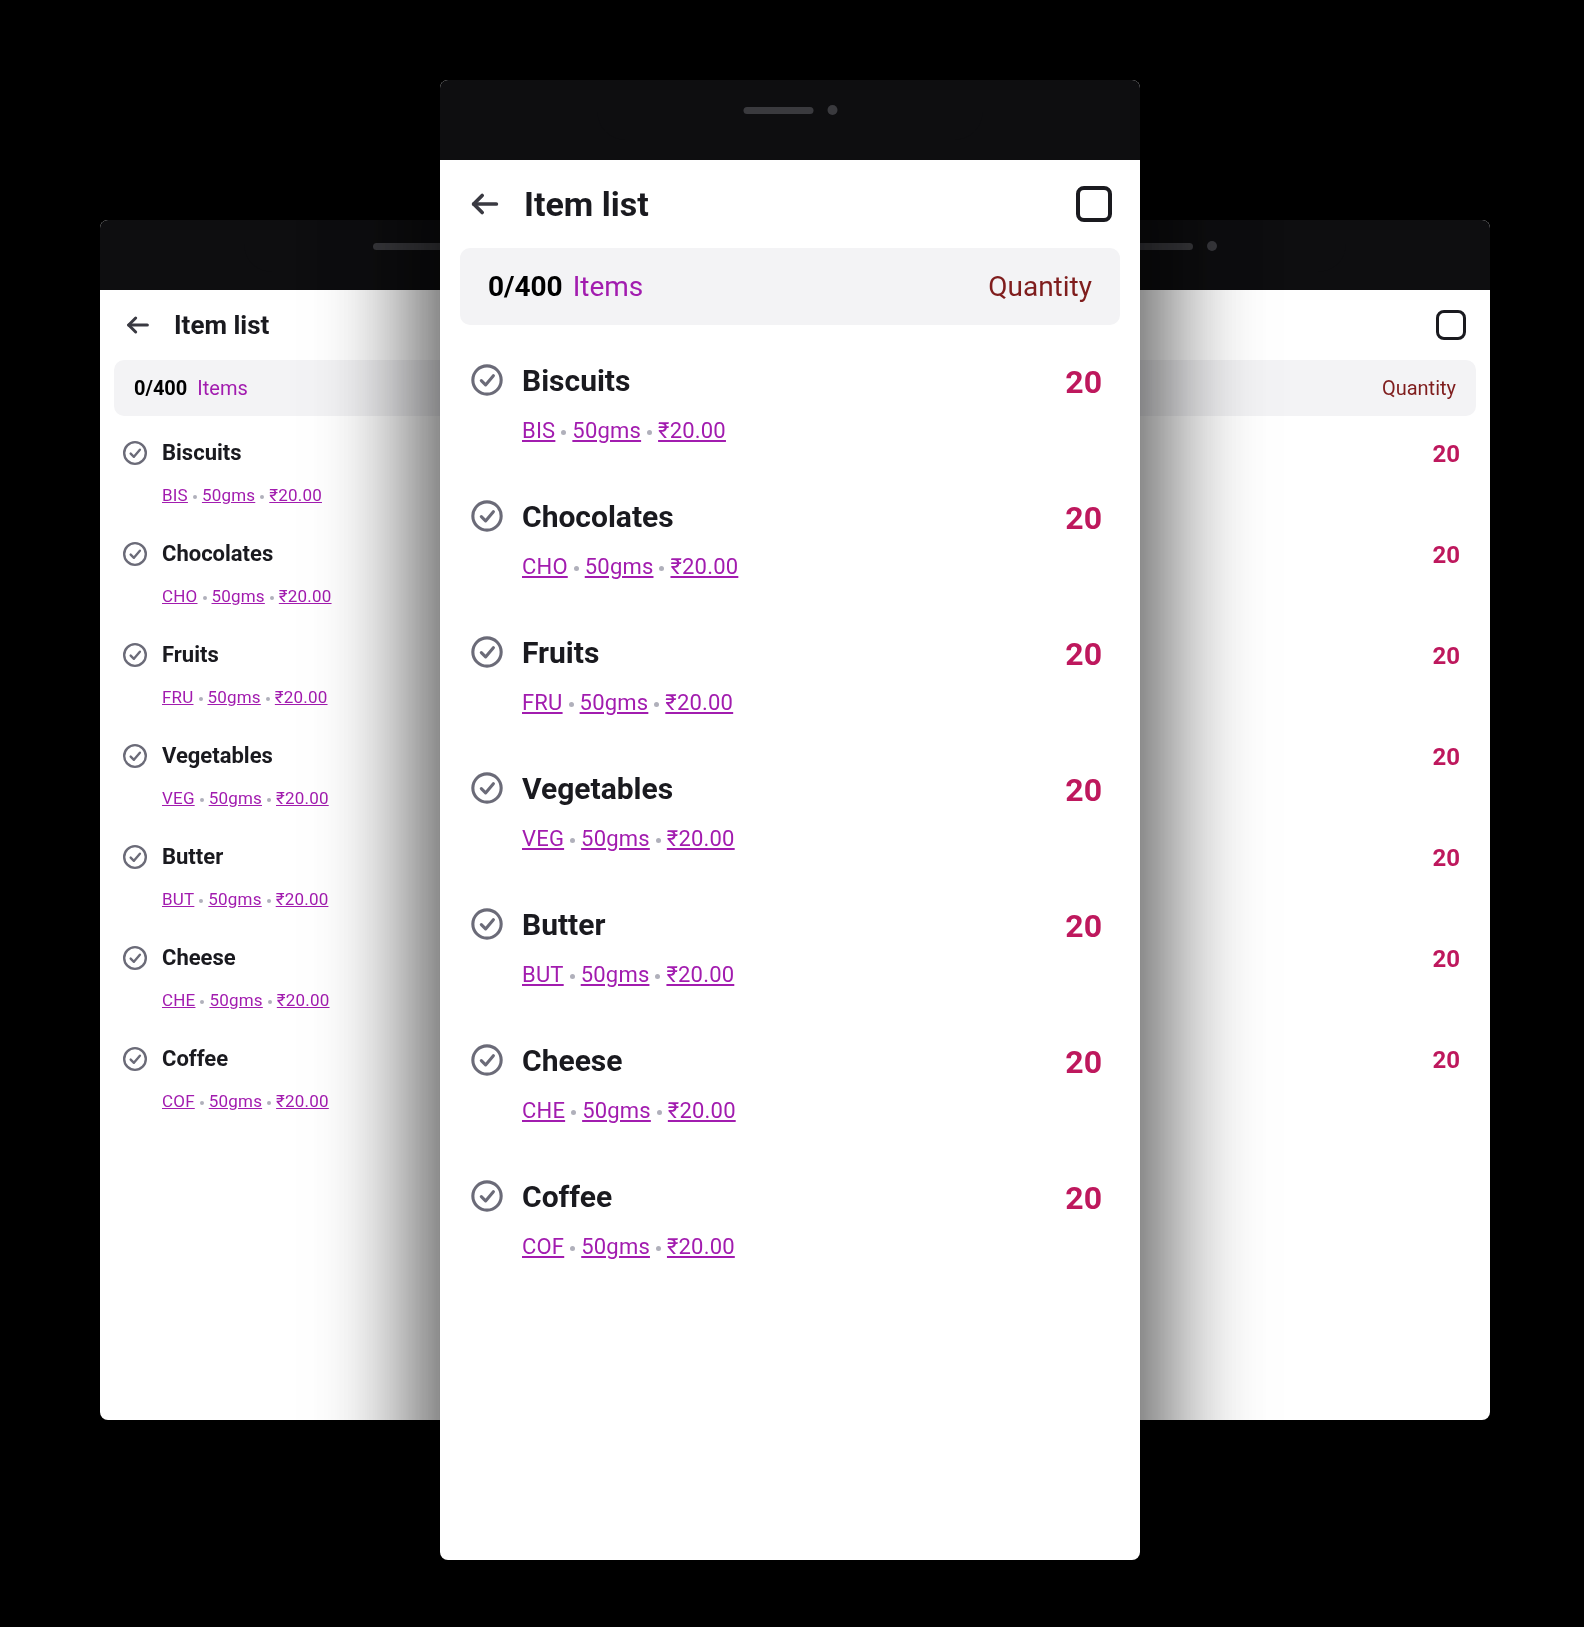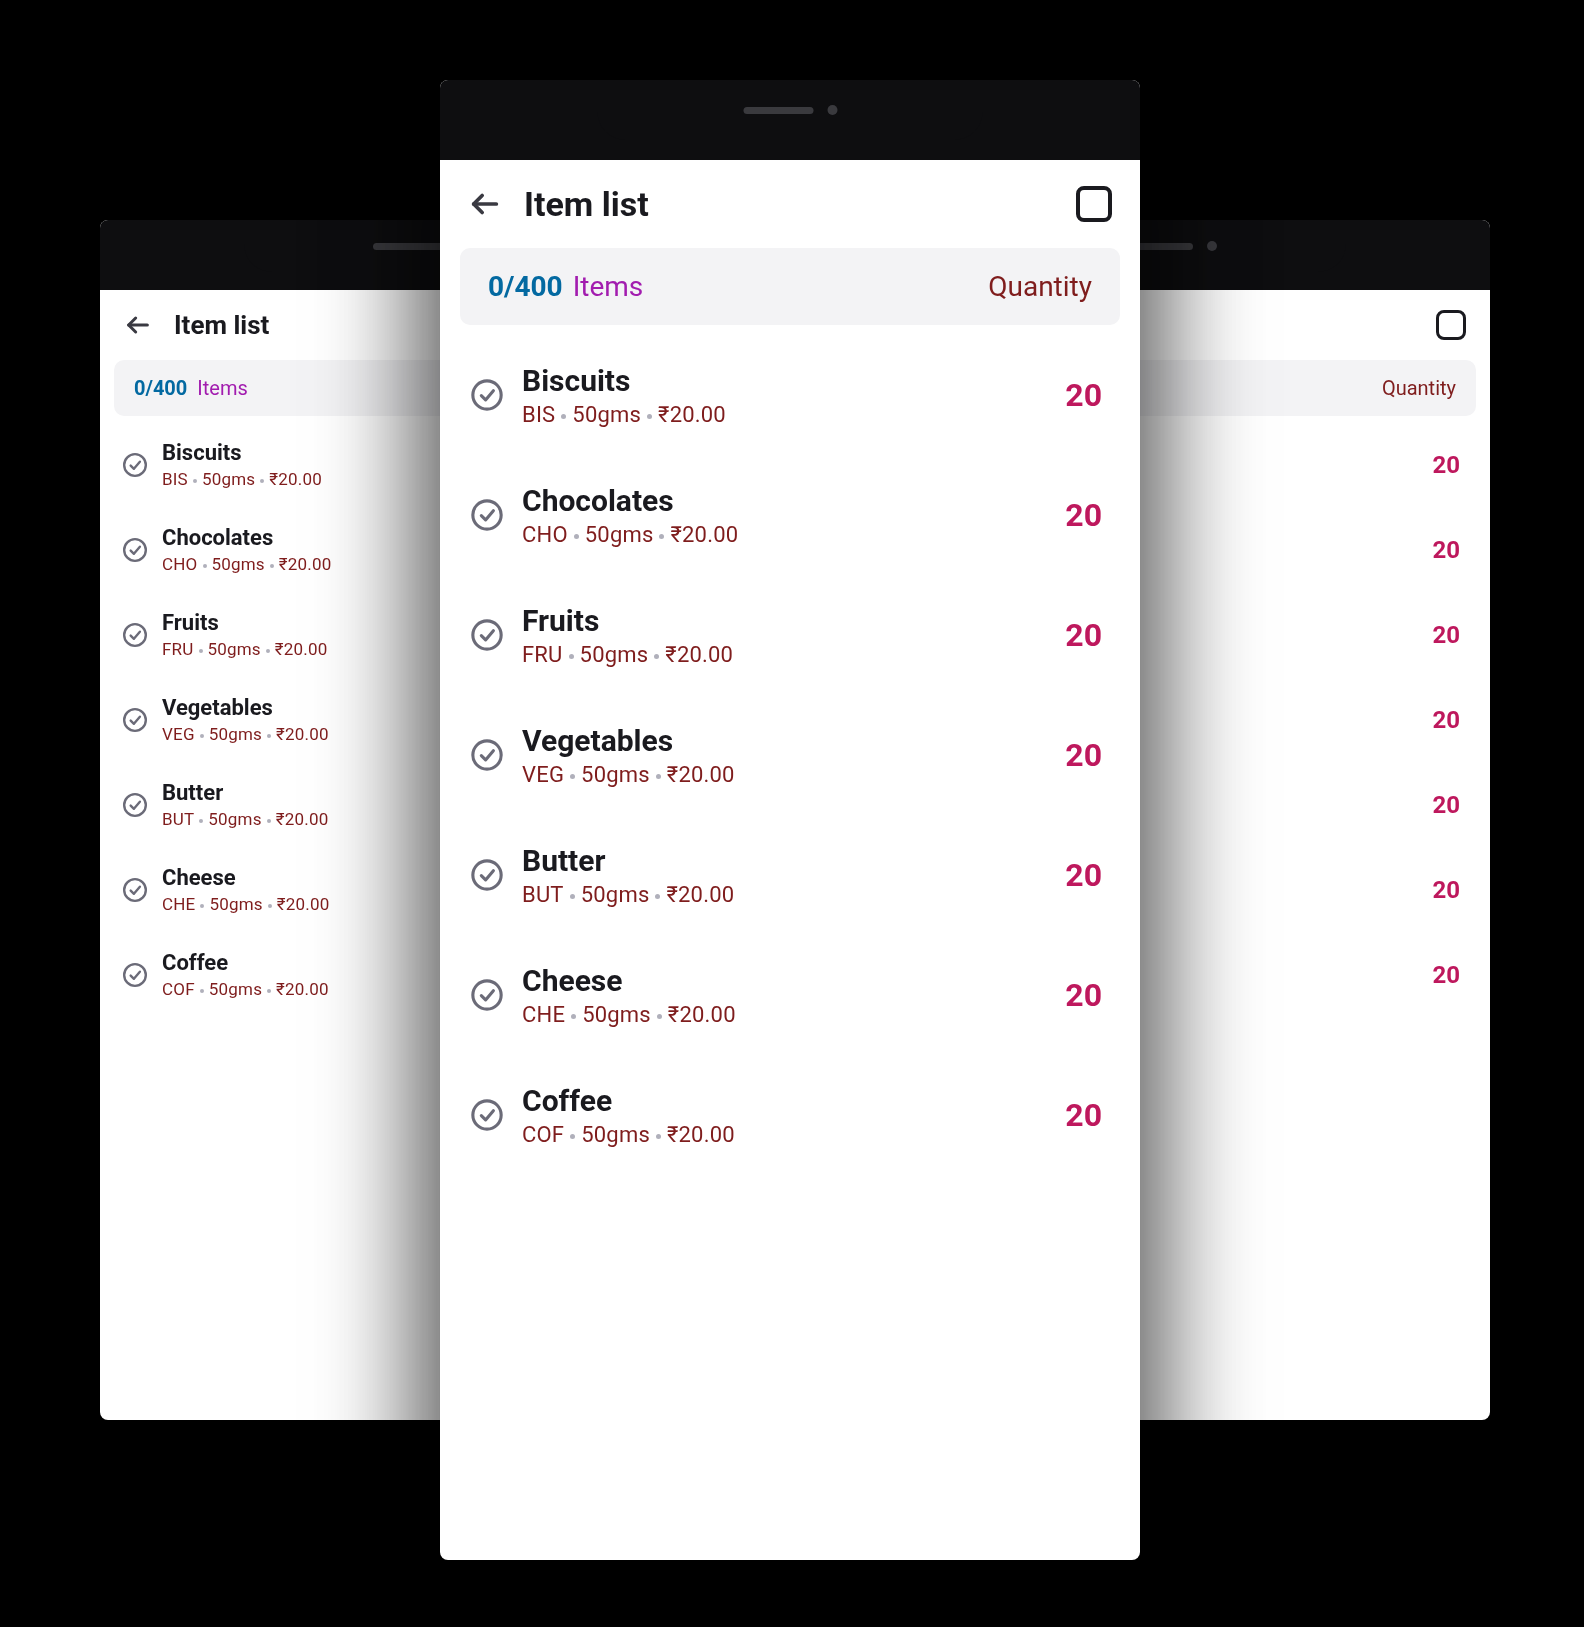--- a/index.html
+++ b/index.html
@@ -102,45 +102,44 @@
     background: #f3f3f5;
     display: flex;
     align-items: center;
     justify-content: space-between;
     padding: 22px 28px;
     border-radius: 10px;
     margin: 0 20px 10px 20px;
   }
   .phone.left .summary-bar, .phone.right .summary-bar { padding: 16px 20px; margin: 0 14px 6px 14px; }
   .summary-left { display: flex; align-items: baseline; gap: 10px; }
-  .count-strong { font-weight: 700; color: #0369a1; font-size: 28px; }
+  .count-strong { font-weight: 700; color: #000000; font-size: 28px; }
   .phone.left .count-strong, .phone.right .count-strong { font-size: 20px; }
   .count-label { color: #a21caf; font-size: 28px; }
   .phone.left .count-label, .phone.right .count-label { font-size: 20px; }
   .qty-header { color: #7f1d1d; font-size: 28px; }
   .phone.left .qty-header, .phone.right .qty-header { font-size: 20px; }
   .list { padding: 0 20px; }
   .phone.left .list, .phone.right .list { padding: 0 14px; }
   .row {
     display: flex;
-    align-items: center;
     padding: 28px 10px;
     gap: 18px;
   }
   .phone.left .row, .phone.right .row { padding: 18px 8px; gap: 14px; }
   .check {
     width: 34px; height: 34px; flex: 0 0 auto;
     display: flex; align-items: center; justify-content: center;
   }
   .phone.left .check, .phone.right .check { width: 26px; height: 26px; }
   .check svg { width: 100%; height: 100%; display:block; }
   .info { flex: 1 1 auto; min-width: 0; }
   .item-name { font-size: 30px; font-weight: 700; color: #1a1a1f; }
   .phone.left .item-name, .phone.right .item-name { font-size: 22px; }
-  .item-meta { font-size: 22px; color: #7f1d1d; margin-top: 4px; letter-spacing: 0.2px; }
+  .item-meta { font-size: 22px; color: #a21caf; margin-top: 20px; letter-spacing: 0.2px; text-decoration: underline; }
   .phone.left .item-meta, .phone.right .item-meta { font-size: 17px; }
   .item-meta .dot { display:inline-block; width:5px; height:5px; background:#b0b0bb; border-radius:50%; vertical-align: middle; margin: 0 6px; }
   .phone.left .item-meta .dot, .phone.right .item-meta .dot { width:4px; height:4px; margin:0 5px; }
   .qty { font-size: 32px; font-weight: 700; color: #be185d; flex: 0 0 auto; padding-right: 8px; }
   .phone.left .qty, .phone.right .qty { font-size: 24px; }
 </style>
 </head>
 <body>
 
 <div class="stage">

